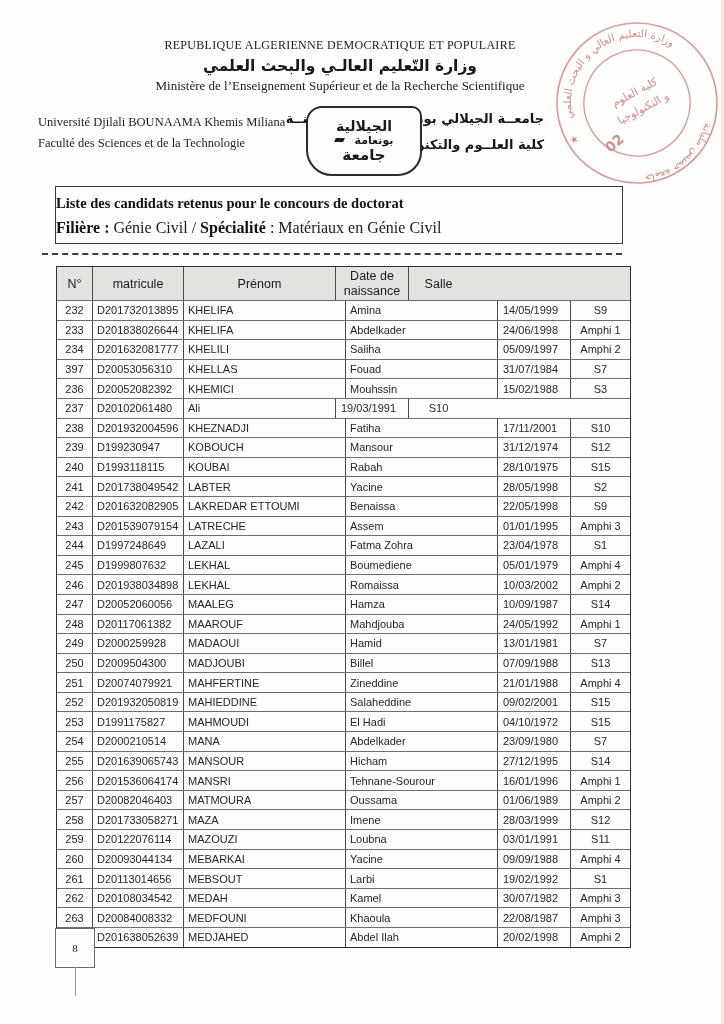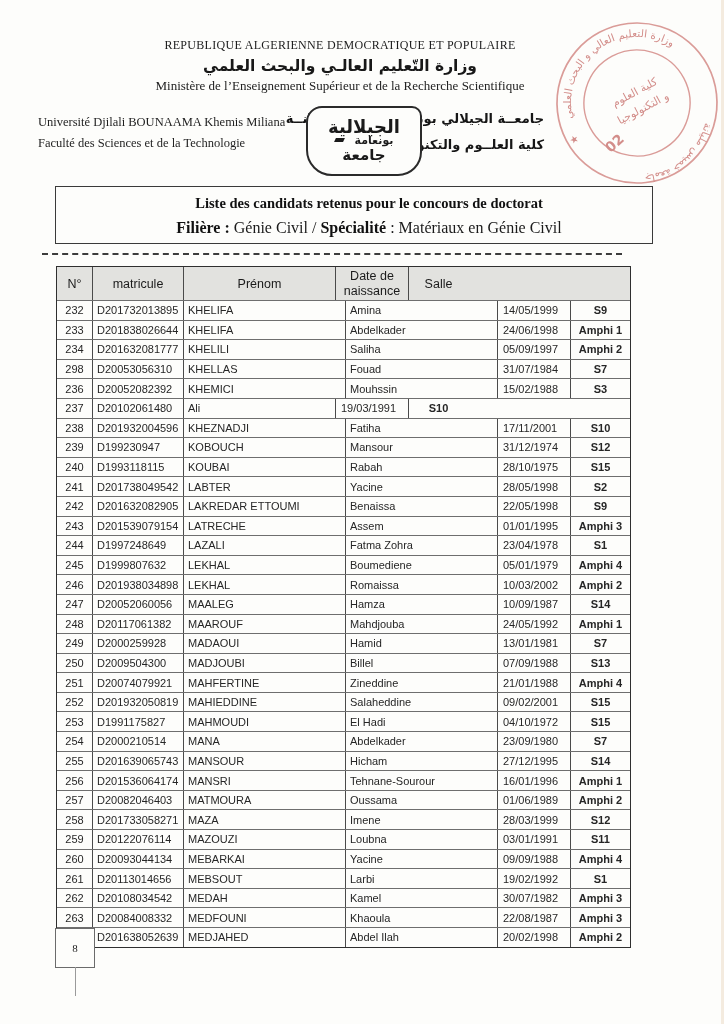--- a/index.html
+++ b/index.html
@@ -18,38 +18,38 @@
 
   .univ-block{position:absolute;left:38px;top:112px;font-size:12.5px;line-height:21px;color:#1e1e1e;}
   .ar-block{position:absolute;right:180px;top:106px;width:270px;text-align:right;
     font-family:"DejaVu Sans",sans-serif;font-weight:bold;font-size:13px;line-height:26px;color:#161616;}
 
   
   .logo{position:absolute;left:306px;top:106px;width:112px;height:66px;
     border:2.5px solid #2a2a2a;border-radius:16px 10px 24px 26px;
     display:flex;flex-direction:column;align-items:center;justify-content:center;
     font-family:"DejaVu Sans",sans-serif;font-weight:bold;color:#1a1a1a;background:#fdfdfb;}
-  .logo .l1{font-size:18px;line-height:15px;}
+  .logo .l1{font-size:14px;line-height:15px;}
   .logo .l2{font-size:11px;line-height:13px;display:flex;align-items:center;gap:11px;}
   .logo .l3{font-size:15px;line-height:17px;}
   .logo .cap{display:inline-block;width:9px;height:4px;background:#1a1a1a;transform:skewX(-25deg);}
 
   
   .stamp{position:absolute;left:548px;top:14px;opacity:.72;}
   .stamp text{fill:#c3635f;font-family:"DejaVu Sans",sans-serif;}
   .stamp .ring{fill:none;stroke:#cd7773;}
   .stamp .arcT{font-size:10.5px;}
   .stamp .arcB{font-size:10.5px;}
   .stamp .mid{font-size:11px;text-anchor:middle;}
   .stamp .num{font-size:14px;font-weight:bold;}
   .stamp .star{font-size:10px;}
 
   
   .title-box{position:absolute;left:55px;top:186px;width:566px;height:56px;
-    border:1.6px solid #3a3a3a;text-align:center;background:#fdfdfb;padding-left:30px;}
+    border:1.6px solid #3a3a3a;text-align:left;background:#fdfdfb;}
   .title-1{font-size:14.5px;font-weight:bold;color:#111;margin-top:8px;}
   .title-2{font-size:16px;margin-top:7px;color:#1a1a1a;}
   .title-2 b{color:#111;}
 
   .dashed-sep{position:absolute;left:42px;top:253px;width:580px;height:0;
     border-top:2px dashed #3c3c3c;}
 
   
   .table{position:absolute;left:56px;top:266px;width:573px;
     border:1.6px solid #2f2f2f;font-family:"Liberation Sans","DejaVu Sans",sans-serif;
@@ -57,21 +57,21 @@
   .trow{display:flex;height:18.6px;border-top:1px solid #6e6e6e;font-size:11px;color:#262626;}
   .trow.head{height:33px;border-top:none;background:#e2e2df;font-size:12.5px;color:#1b1b1b;}
   .c{border-left:1px solid #4a4a4a;padding:0 4px;display:flex;align-items:center;
      overflow:hidden;white-space:nowrap;box-sizing:border-box;}
   .c:first-child{border-left:none;}
   .c0{width:35px;justify-content:center;padding:0;}
   .c1{width:91px;}
   .c2{width:162px;}
   .c3{width:152px;}
   .c4{width:73px;padding-left:5px;}
-  .c5{width:60px;justify-content:center;font-weight:bold;padding:4px;}
+  .c5{width:60px;justify-content:center;font-weight:normal;padding:4px;}
   .head .c{justify-content:center;text-align:center;padding:0;font-weight:normal;}
   .head .c4{white-space:normal;line-height:1.15;}
   .head .c5{font-weight:normal;}
 
   
   .page-box{position:absolute;left:55px;top:928px;width:38px;height:38px;
     border:1.5px solid #6b6b6b;display:flex;align-items:center;justify-content:center;
     font-size:11px;color:#222;background:#fdfdfb;}
   .page-line{position:absolute;left:75px;top:967px;width:1px;height:29px;background:#9a9a9a;}
 </style>
@@ -165,21 +165,21 @@
   <div class="trow">
     <div class="c c0">234</div>
     <div class="c c1">D201632081777</div>
     <div class="c c2">KHELILI</div>
     <div class="c c3">Saliha</div>
     <div class="c c4">05/09/1997</div>
     <div class="c c5">Amphi 2</div>
   </div>
 
   <div class="trow">
-    <div class="c c0">298</div>
+    <div class="c c0">397</div>
     <div class="c c1">D20053056310</div>
     <div class="c c2">KHELLAS</div>
     <div class="c c3">Fouad</div>
     <div class="c c4">31/07/1984</div>
     <div class="c c5">S7</div>
   </div>
 
   <div class="trow">
     <div class="c c0">236</div>
     <div class="c c1">D20052082392</div>

